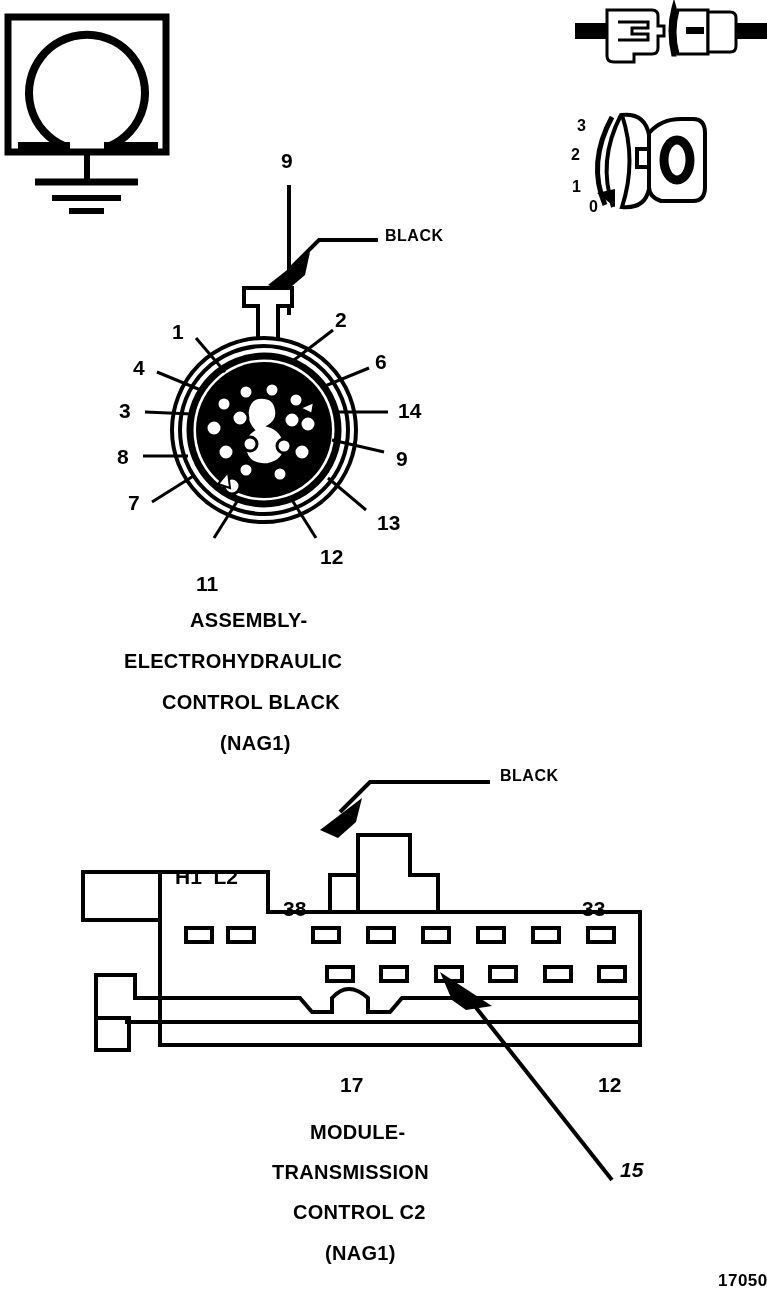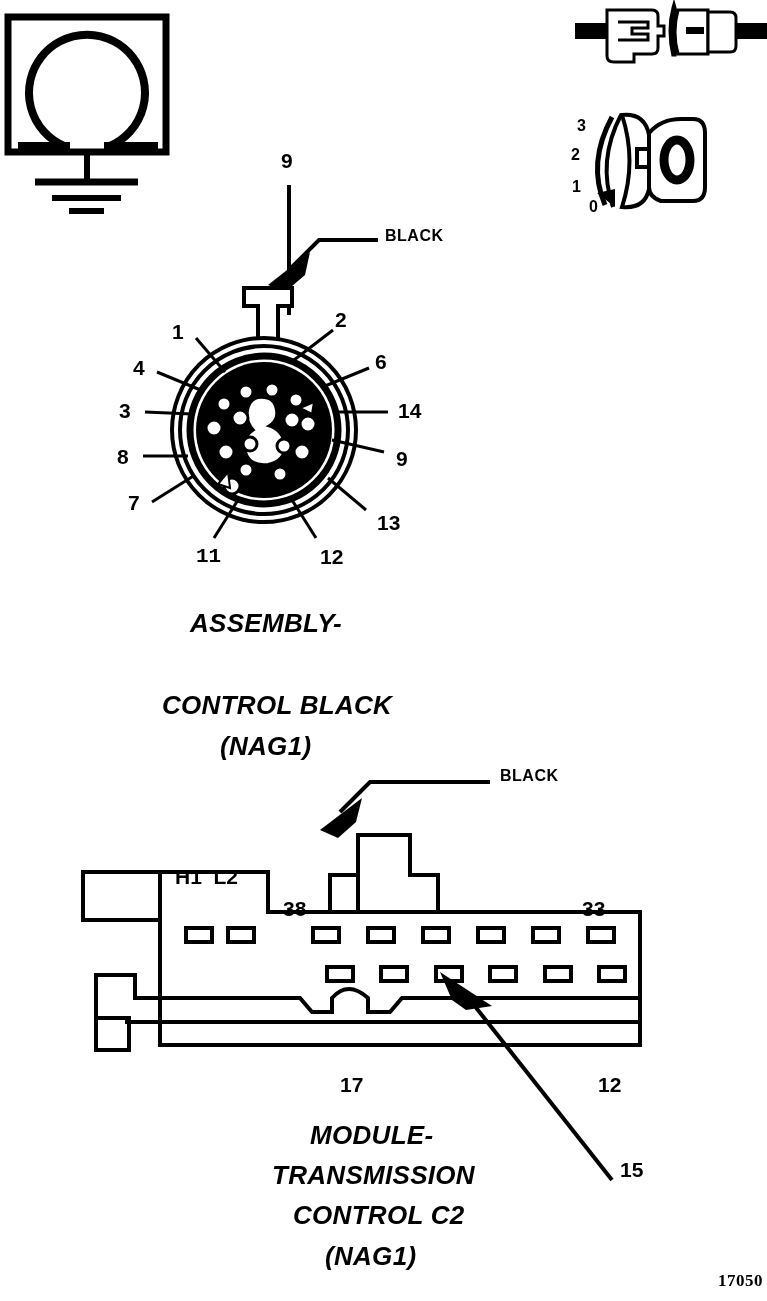--- a/index.html
+++ b/index.html
@@ -21,23 +21,23 @@
   .lbl {
     position: absolute;
     font-family: "Liberation Sans", sans-serif;
     font-weight: bold;
     color: #000000;
     white-space: pre;
     line-height: 1;
   }
   .pin-num { font-size: 21px; }
   .callout-text { font-size: 16px; letter-spacing: 0.5px; }
-  .caption { font-size: 26px; letter-spacing: 0.3px; font-style: italic; }
+  .caption { font-size: 20px; letter-spacing: 0.3px; }
   .key-num { font-size: 16px; }
-  .fig-num { font-size: 17px; letter-spacing: 0.5px; font-family: Liberation Serif, serif; }
+  .fig-num { font-size: 17px; letter-spacing: 0.5px; }
   .conn-num { font-size: 21px; margin-top: 28px; }
   svg { position: absolute; top: 0; left: 0; overflow: visible; }
 </style>
 </head>
 <body>
 
 <div id="page">
 
   <svg width="190" height="215" style="left:0px; top:0px;">
     <rect x="8" y="17" width="158" height="135" fill="none" stroke="#000" stroke-width="7"></rect>
@@ -157,24 +157,25 @@
   <div class="lbl pin-num" style="left:119px; top:400px;">3</div>
   <div class="lbl pin-num" style="left:117px; top:446px;">8</div>
   <div class="lbl pin-num" style="left:128px; top:492px;">7</div>
 
   <div class="lbl pin-num" style="left:335px; top:309px;">2</div>
   <div class="lbl pin-num" style="left:375px; top:351px;">6</div>
   <div class="lbl pin-num" style="left:398px; top:400px;">14</div>
   <div class="lbl pin-num" style="left:396px; top:448px;">9</div>
   <div class="lbl pin-num" style="left:377px; top:512px;">13</div>
 
-  <div class="lbl pin-num" style="left:196px; top:546px;font-family:Liberation Mono, monospace;">11</div>
+  <div class="lbl pin-num" style="left:196px; top:573px;">11</div>
   <div class="lbl pin-num" style="left:320px; top:546px;">12</div>
 
   <div class="lbl caption" style="left:190px; top:610px;">ASSEMBLY-</div>
+  <div class="lbl caption" style="left:124px; top:651px;">ELECTROHYDRAULIC</div>
   <div class="lbl caption" style="left:162px; top:692px;">CONTROL BLACK</div>
   <div class="lbl caption" style="left:220px; top:733px;">(NAG1)</div>
 
   <svg width="767" height="320" style="left:0px; top:760px;">
 
     <polyline points="490,22 370,22 340,52" fill="none" stroke="#000" stroke-width="4"></polyline>
     <path d="M 320 70 L 362 38 L 356 62 L 338 78 Z" fill="#000"></path>
 
     <path d="M 358 75 L 410 75 L 410 115 L 438 115 L 438 155 L 330 155 L 330 115 L 358 115 Z" fill="#fff" stroke="#000" stroke-width="4"></path>
 
@@ -218,21 +219,21 @@
   </svg>
 
   <div class="lbl callout-text" style="left:500px; top:768px;">BLACK</div>
 
   <div class="lbl conn-num" style="left:175px; top:838px;">H1  L2</div>
   <div class="lbl conn-num" style="left:283px; top:870px;">38</div>
   <div class="lbl conn-num" style="left:582px; top:870px;">33</div>
   <div class="lbl conn-num" style="left:340px; top:1046px;">17</div>
   <div class="lbl conn-num" style="left:598px; top:1046px;">12</div>
 
-  <div class="lbl pin-num" style="left:620px; top:1159px;">15</div>
+  <div class="lbl pin-num" style="left:620px; top:1159px;font-style:italic;">15</div>
 
   <div class="lbl caption" style="left:310px; top:1122px;">MODULE-</div>
   <div class="lbl caption" style="left:272px; top:1162px;text-align:center;">TRANSMISSION</div>
   <div class="lbl caption" style="left:293px; top:1202px;">CONTROL C2</div>
   <div class="lbl caption" style="left:325px; top:1243px;">(NAG1)</div>
 
   <div class="lbl fig-num" style="left:718px; top:1272px;">17050</div>
 
 </div>
 

